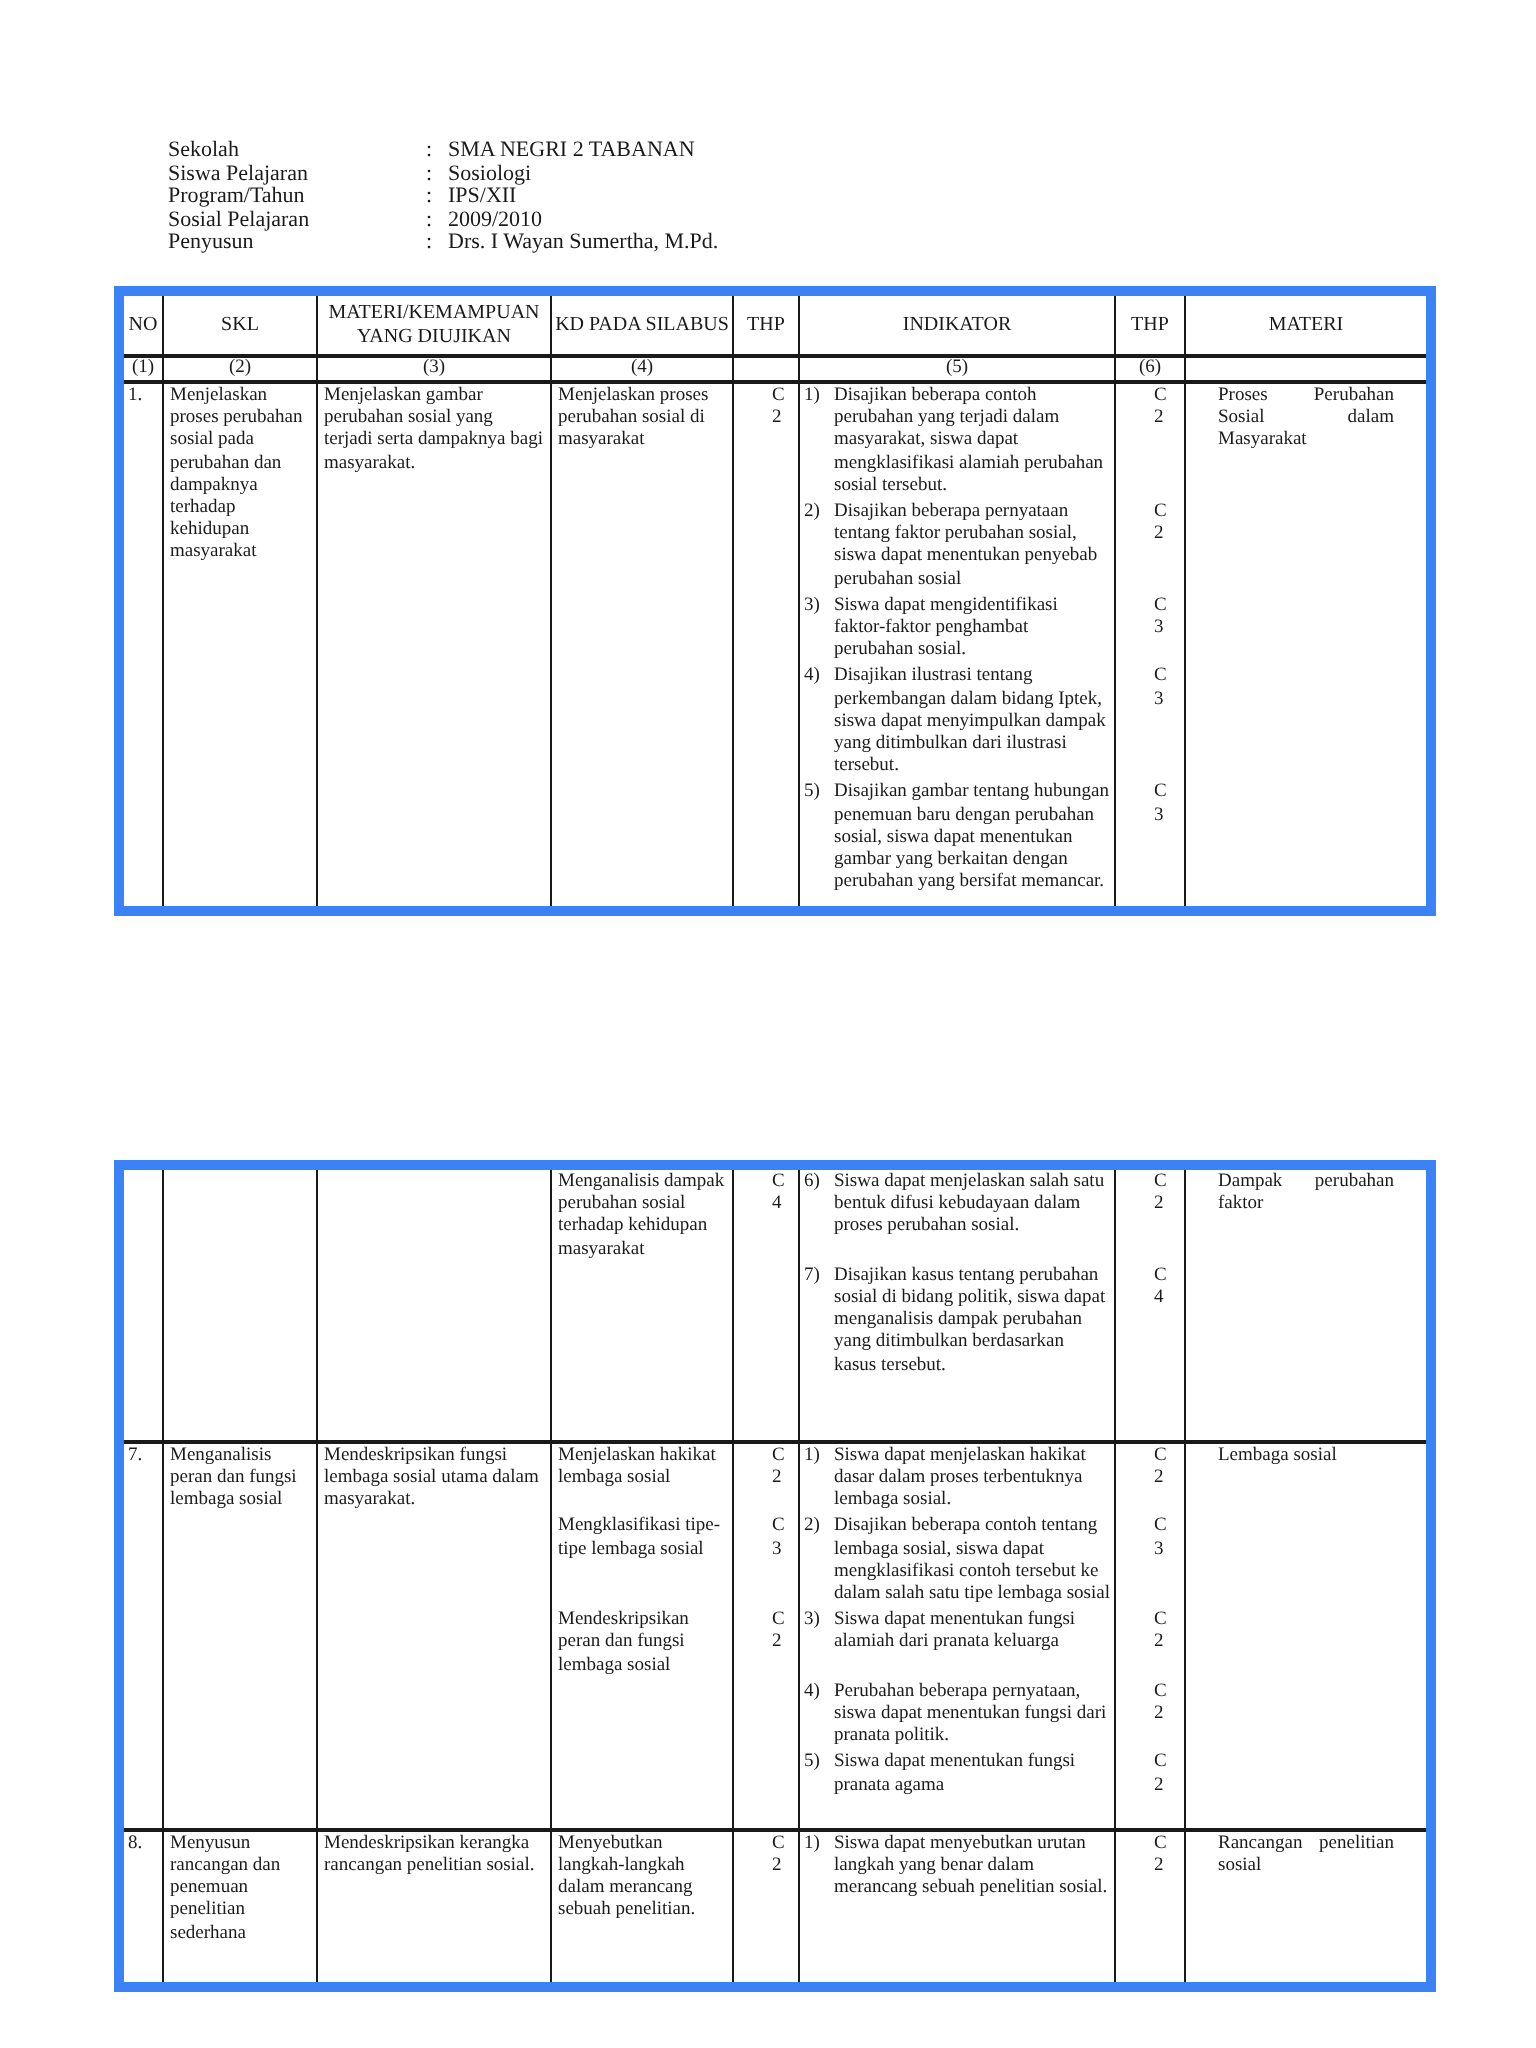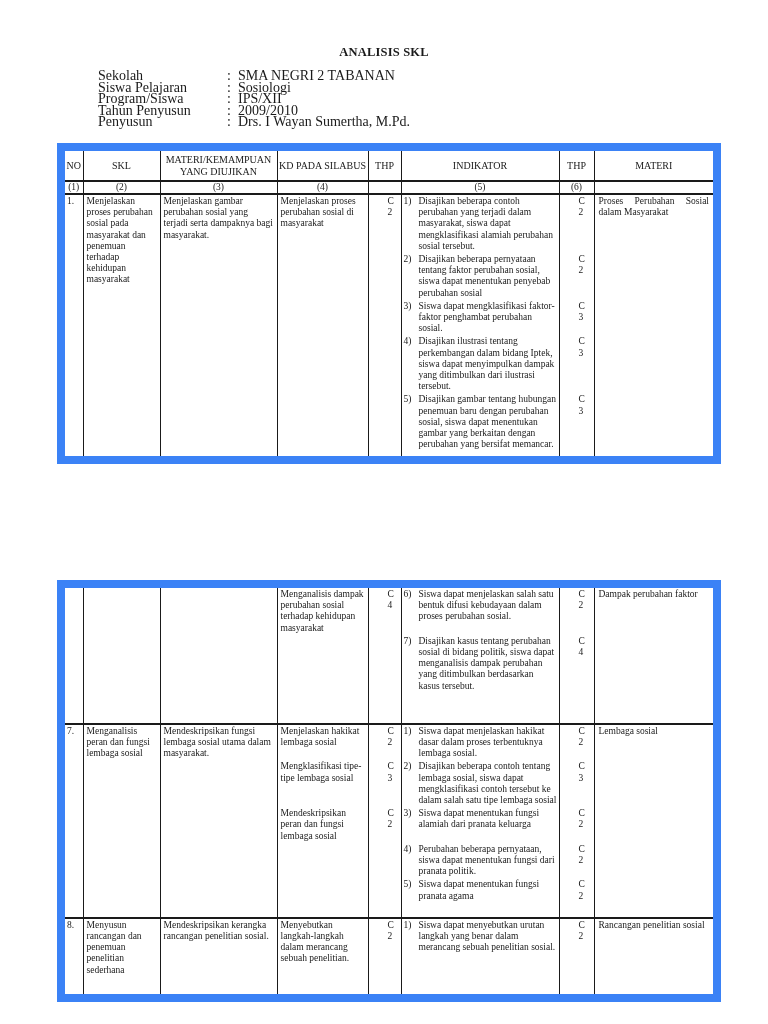--- a/index.html
+++ b/index.html
@@ -6,31 +6,31 @@
   body{
     width:768px;height:1024px;position:relative;overflow:hidden;
     background:#ffffff;color:#1a1a1a;
     font-family:"Liberation Serif", serif;
   }
   .page{position:absolute;inset:0;background:#fff}
   .title{
     position:absolute;top:45px;left:0;width:100%;margin:0;
     text-align:center;font-size:12.5px;font-weight:700;letter-spacing:.2px;
   }
-  .meta{position:absolute;left:98px;top:70px;font-size:14px;line-height:11.6px}
+  .meta{position:absolute;left:84px;top:70px;font-size:11px;line-height:11.6px}
   .meta-row{display:flex}
   .m-label{width:129px}
   .m-sep{width:11px}
   .m-value{white-space:nowrap}
 
   .doc-table{
     position:absolute;left:57px;width:656px;
     border-collapse:collapse;table-layout:fixed;
     font-size:9.5px;line-height:1.18;
-    border:8px solid #3b82f6;
+    border:5px solid #3b82f6;
   }
   #t1{top:143px}
   #t2{top:580px}
   .doc-table th,.doc-table td{
     border-left:1px solid #1a1a1a;border-right:1px solid #1a1a1a;
     vertical-align:top;padding:1px 3px;font-weight:normal;
     overflow:hidden;word-wrap:break-word;
   }
   tr.head th{
     border-bottom:2px solid #1a1a1a;text-align:center;vertical-align:middle;
@@ -39,47 +39,46 @@
   tr.numrow td{
     border-bottom:2px solid #1a1a1a;text-align:center;
     height:11px;line-height:11px;padding:0;
   }
   tr.lstart td{border-top:2px solid #1a1a1a}
   td.thp{text-align:center;padding:1px 19px}
   td.ind{padding:1px 2px}
   .ind-item{display:flex}
   .ind-num{width:15px;flex:none}
   .ind-txt{flex:1}
-  td.materi{text-align:justify;padding:1px 4px}
+  td.materi{text-align:justify;padding:1px 16px}
   td.no-cell{padding:1px 2px}
   tr.filler td{padding:0}
 </style>
 </head>
 <body>
 
 <div class="page">
-  <h1 class="title">ANALISIS SKL</h1>
   <div class="meta" id="meta">
       <div class="meta-row">
         <span class="m-label">Sekolah</span>
         <span class="m-sep">:</span>
         <span class="m-value">SMA NEGRI 2 TABANAN</span>
       </div>
       <div class="meta-row">
         <span class="m-label">Siswa Pelajaran</span>
         <span class="m-sep">:</span>
         <span class="m-value">Sosiologi</span>
       </div>
       <div class="meta-row">
-        <span class="m-label">Program/Siswa</span>
+        <span class="m-label">Program/Tahun</span>
         <span class="m-sep">:</span>
         <span class="m-value">IPS/XII</span>
       </div>
       <div class="meta-row">
-        <span class="m-label">Tahun Penyusun</span>
+        <span class="m-label">Sosial Pelajaran</span>
         <span class="m-sep">:</span>
         <span class="m-value">2009/2010</span>
       </div>
       <div class="meta-row">
         <span class="m-label">Penyusun</span>
         <span class="m-sep">:</span>
         <span class="m-value">Drs. I Wayan Sumertha, M.Pd.</span>
       </div>
     </div>
   <table class="doc-table" id="t1">
@@ -109,21 +108,21 @@
           <td>(2)</td>
           <td>(3)</td>
           <td>(4)</td>
           <td></td>
           <td>(5)</td>
           <td>(6)</td>
           <td></td>
         </tr>
         <tr>
           <td class="no-cell" rowspan="6">1.</td>
-          <td rowspan="6">Menjelaskan proses perubahan sosial pada masyarakat dan penemuan terhadap kehidupan masyarakat</td>
+          <td rowspan="6">Menjelaskan proses perubahan sosial pada perubahan dan dampaknya terhadap kehidupan masyarakat</td>
           <td rowspan="6">Menjelaskan gambar perubahan sosial yang terjadi serta dampaknya bagi masyarakat.</td>
           <td>Menjelaskan proses perubahan sosial di masyarakat</td>
           <td class="thp">C2</td>
           <td class="ind">
             <div class="ind-item">
               <span class="ind-num">1)</span>
               <span class="ind-txt">Disajikan beberapa contoh perubahan yang terjadi dalam masyarakat, siswa dapat mengklasifikasi alamiah perubahan sosial tersebut.</span>
             </div>
           </td>
           <td class="thp">C2</td>
@@ -139,21 +138,21 @@
             </div>
           </td>
           <td class="thp">C2</td>
         </tr>
         <tr>
           <td></td>
           <td class="thp"></td>
           <td class="ind">
             <div class="ind-item">
               <span class="ind-num">3)</span>
-              <span class="ind-txt">Siswa dapat mengklasifikasi faktor-faktor penghambat perubahan sosial.</span>
+              <span class="ind-txt">Siswa dapat mengidentifikasi faktor-faktor penghambat perubahan sosial.</span>
             </div>
           </td>
           <td class="thp">C3</td>
         </tr>
         <tr>
           <td></td>
           <td class="thp"></td>
           <td class="ind">
             <div class="ind-item">
               <span class="ind-num">4)</span>

